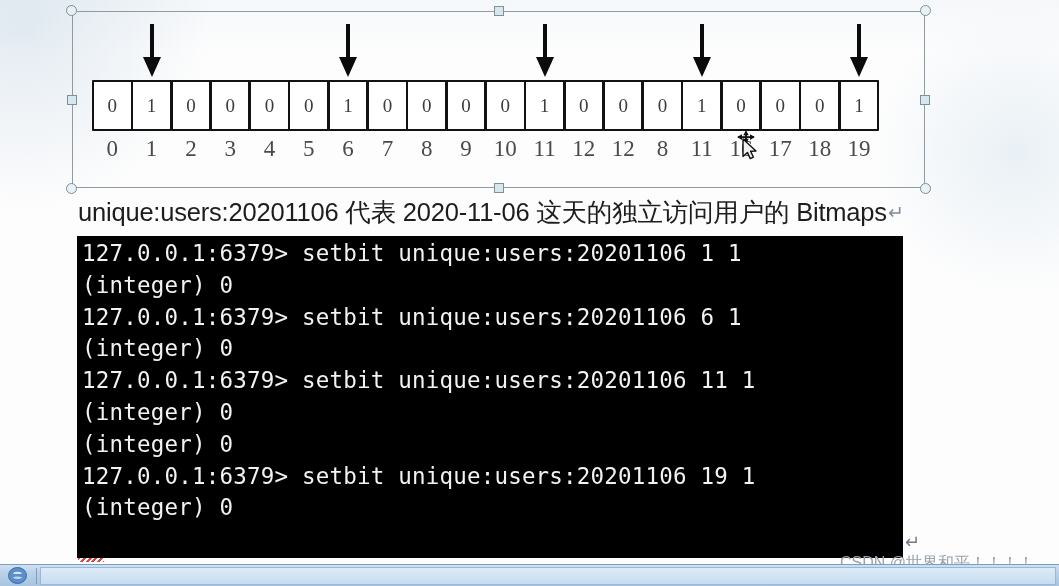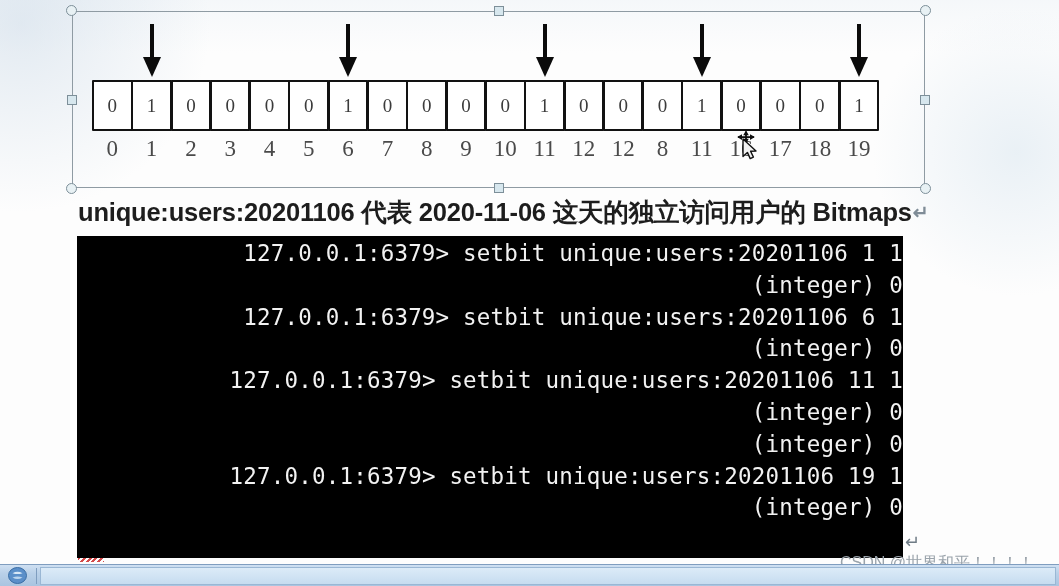--- a/index.html
+++ b/index.html
@@ -160,42 +160,40 @@
   #caption {
     position: absolute;
     left: 78px;
     top: 195px;
     width: 960px;
     font-family: "Liberation Sans", sans-serif;
     font-size: 25.5px;
     color: #1d1d1d;
     white-space: nowrap;
     letter-spacing: -0.2px;
-    font-weight: bold;
   }
   #caption .pilcrow {
     color: #7f8c97;
     font-size: 19px;
     vertical-align: 2px;
     margin-left: 1px;
   }
 
   
   #terminal {
     position: absolute;
     left: 77px;
     top: 236px;
     width: 826px;
     height: 322px;
     background: #000000;
     overflow: hidden;
   }
   #terminal-lines {
     padding: 2px 0 0 2px;
-    text-align: right;
   }
   .term-line {
     font-family: "DejaVu Sans Mono", "Liberation Mono", monospace;
     font-size: 22.5px;
     line-height: 31.8px;
     color: #f2f2f2;
     white-space: pre;
     letter-spacing: 0.2px;
     padding-left: 3px;
   }

